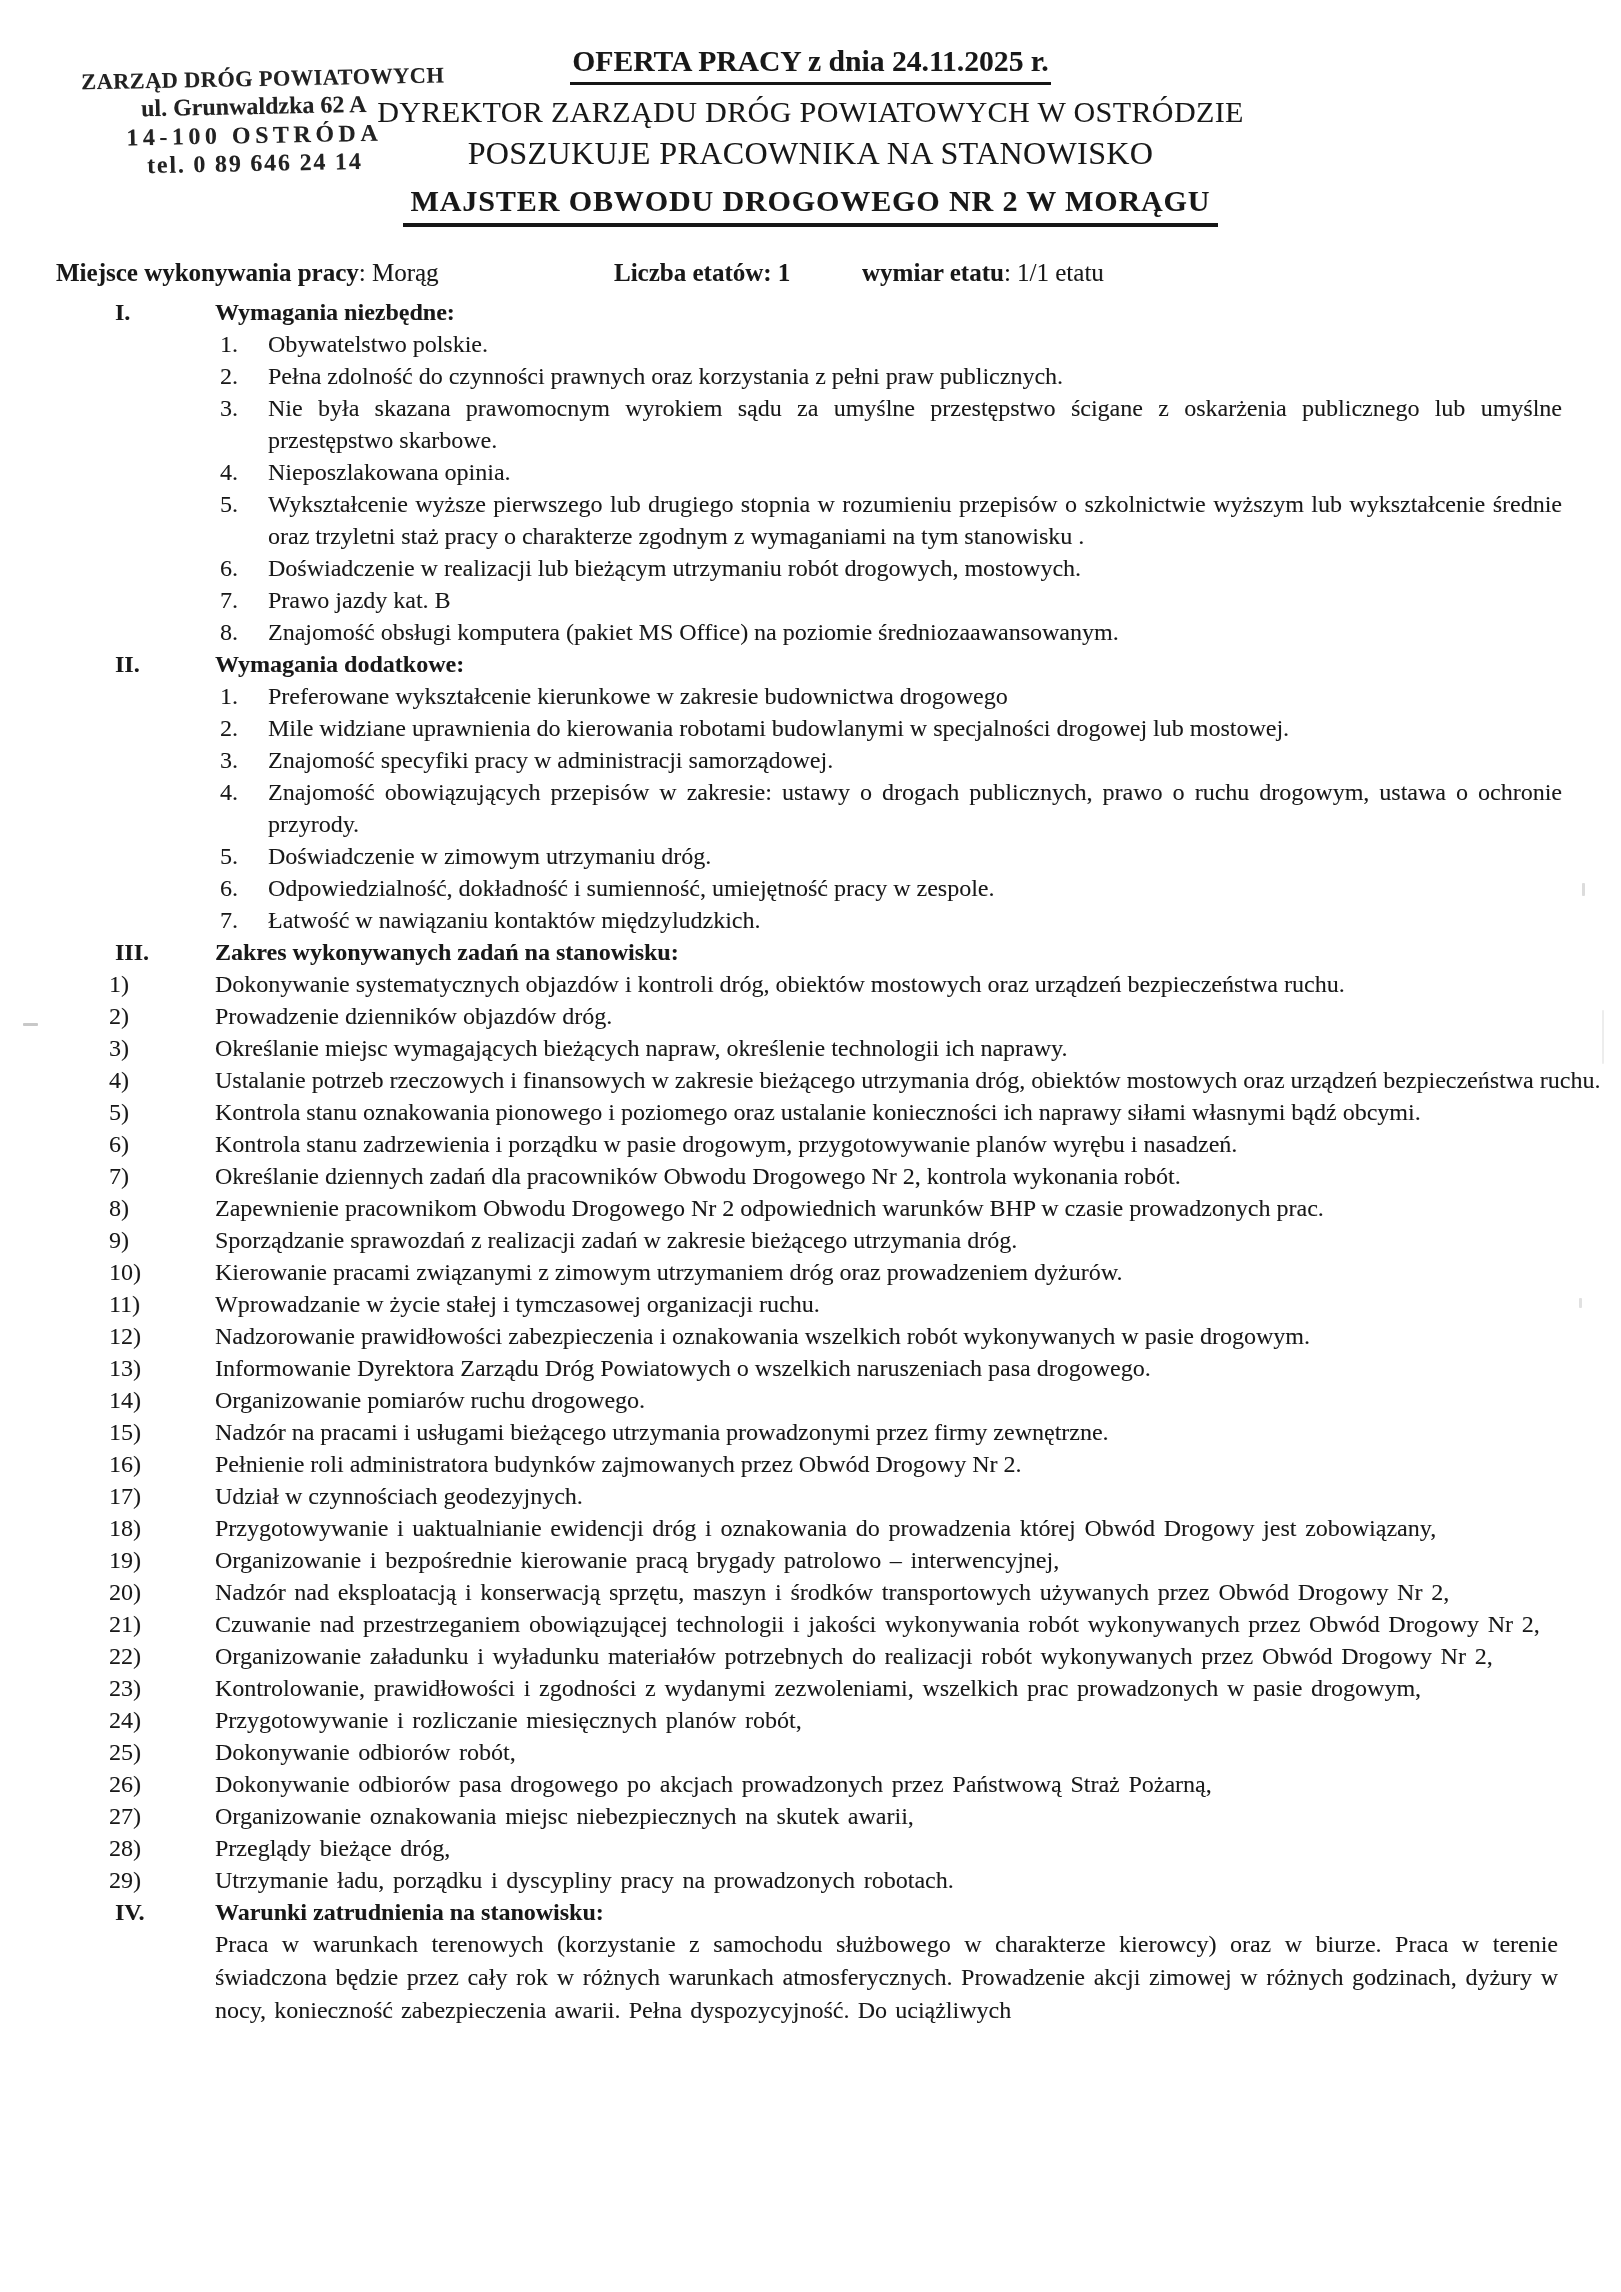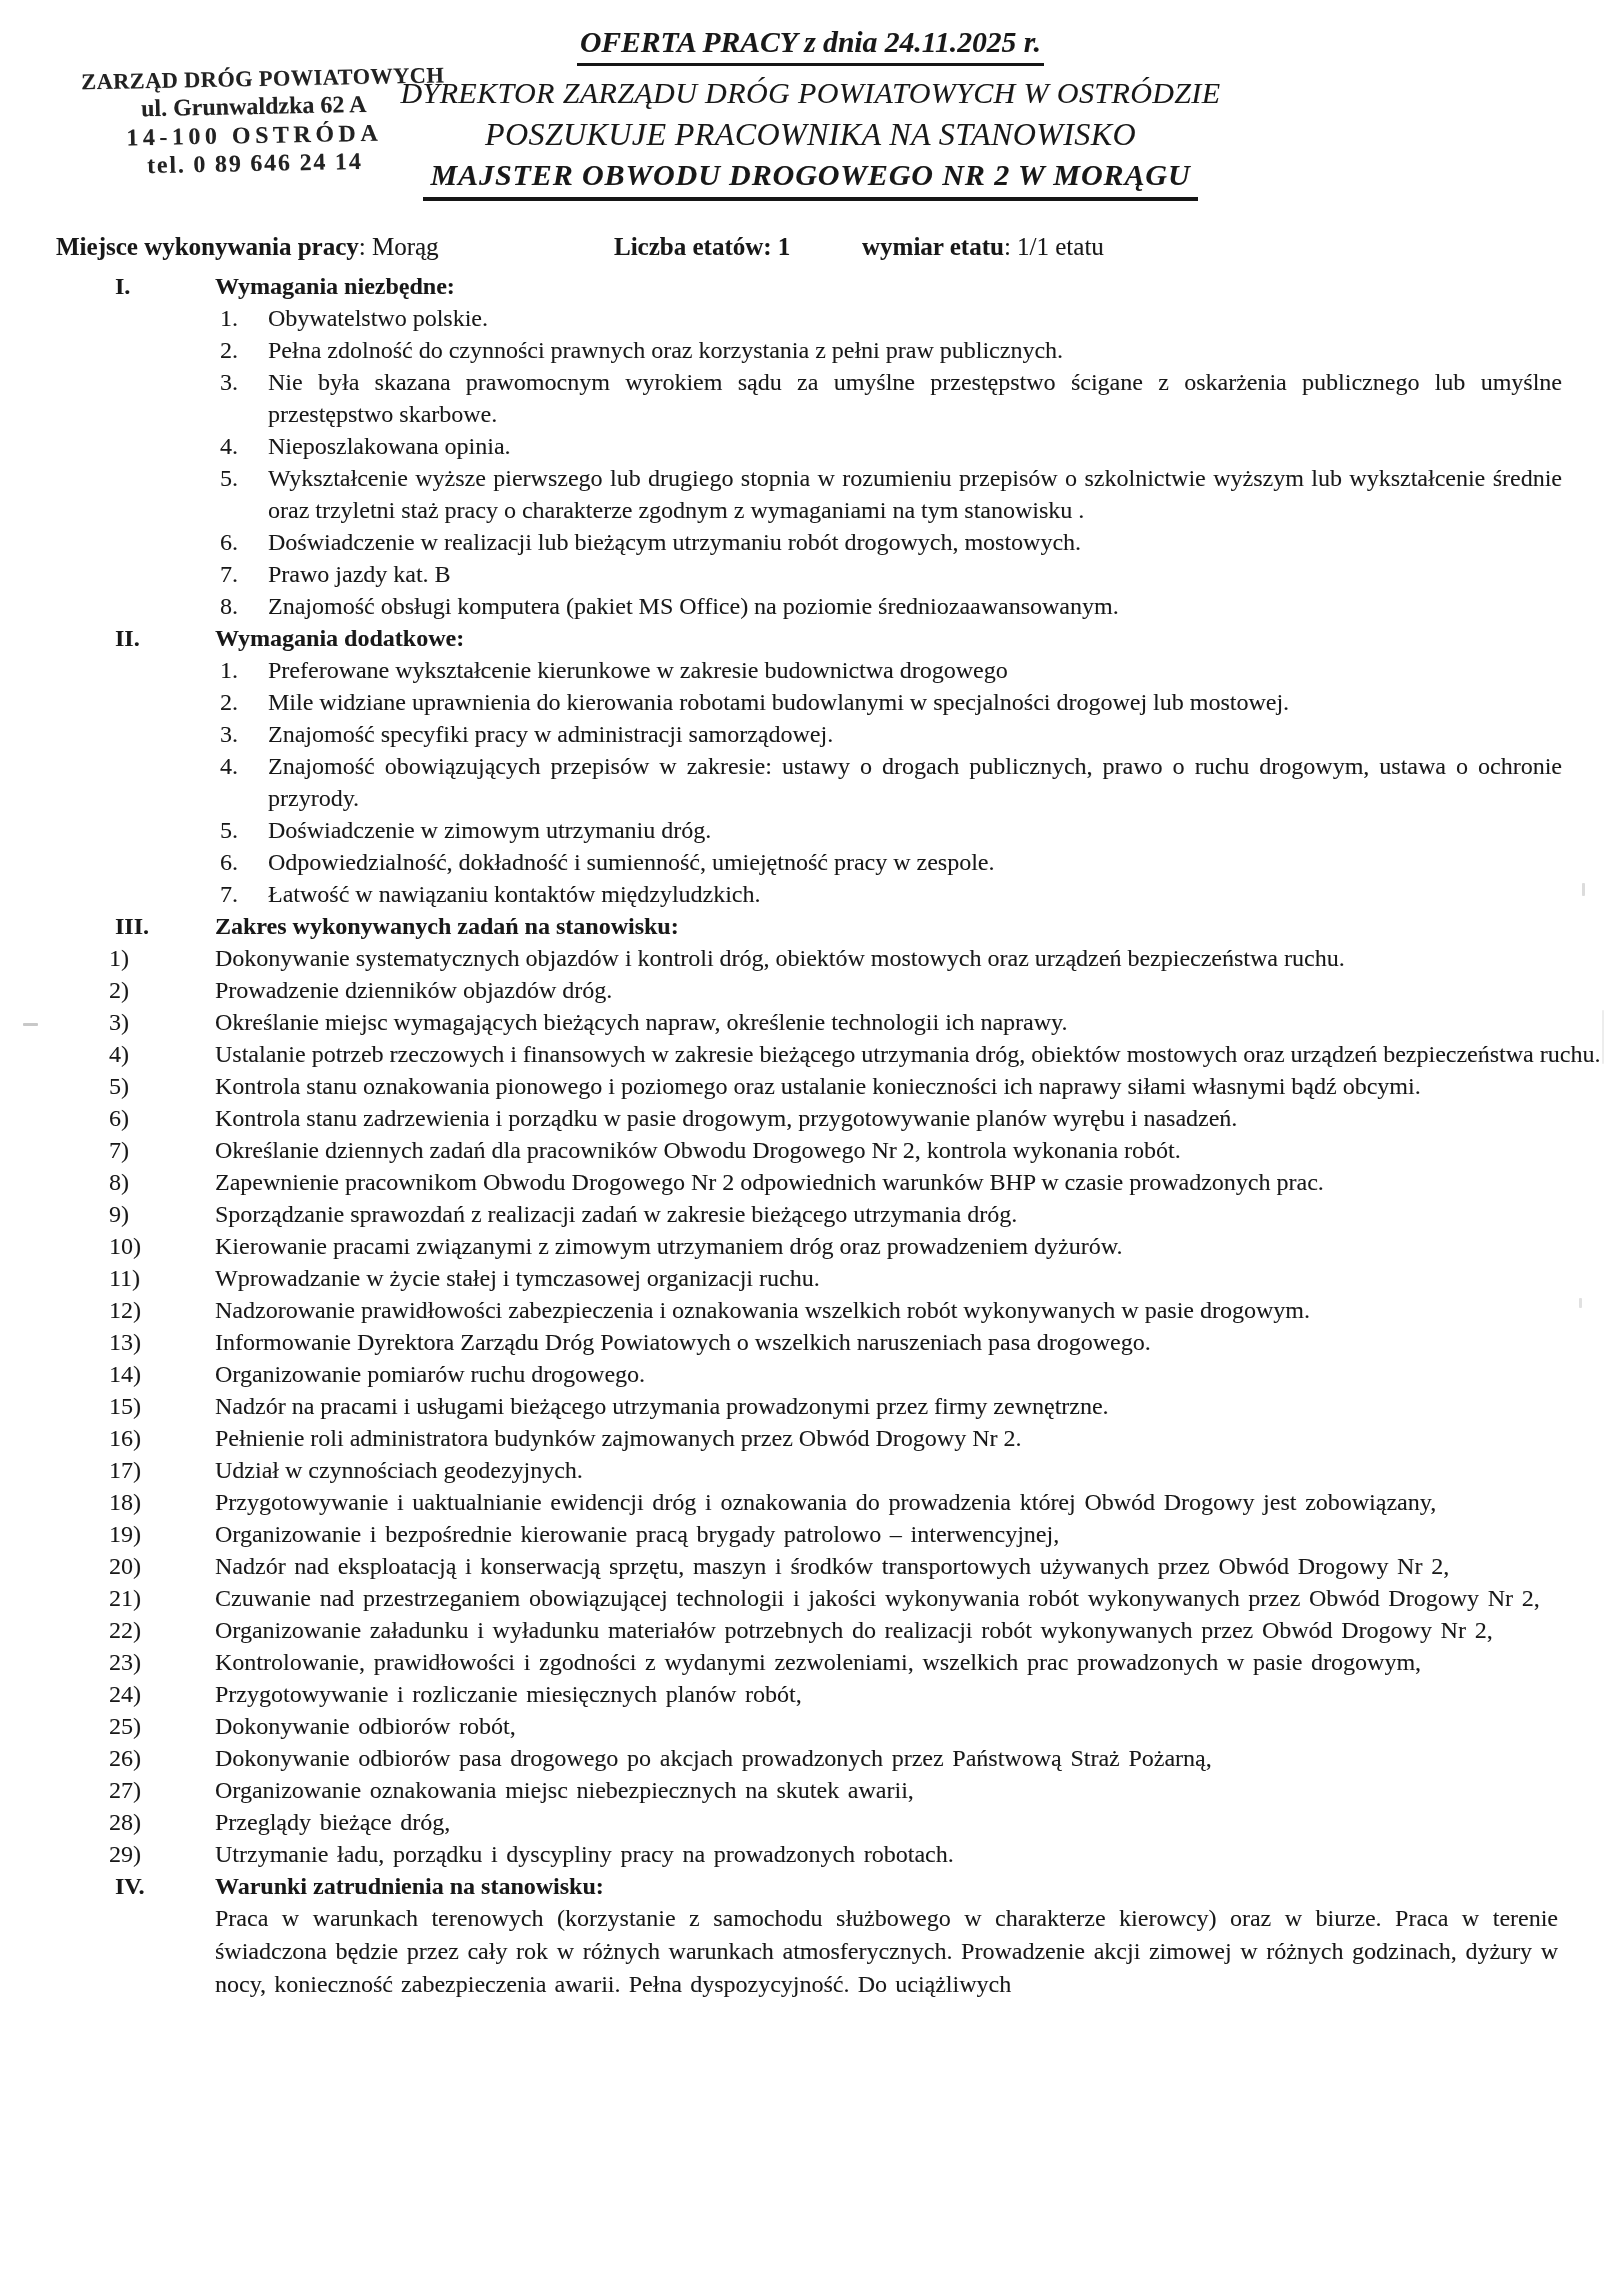--- a/index.html
+++ b/index.html
@@ -18,26 +18,26 @@
     position:absolute;left:82px;top:66px;width:344px;
     text-align:center;font-weight:bold;color:#222;
     transform:rotate(-1.1deg);
     line-height:1.18;
   }
   .stamp .s1{font-size:22.4px;letter-spacing:0.4px;white-space:nowrap;}
   .stamp .s2{font-size:24px;}
   .stamp .s3{font-size:24px;letter-spacing:4.5px;white-space:nowrap;}
   .stamp .s4{font-size:24px;letter-spacing:1.8px;}
   
-  .header{padding-top:28px;text-align:center;line-height:1;font-style:italic;}
+  .header{padding-top:47px;text-align:center;line-height:1;}
   .h1{font-size:29.6px;font-weight:bold;}
   .h1 .ul{display:inline-block;border-bottom:3.6px solid #161616;padding:0 2.7px 5.4px 2.7px;}
   .h2{font-size:30px;margin-top:11.6px;letter-spacing:0.4px;}
   .h3{font-size:32px;margin-top:10.7px;letter-spacing:0.4px;}
-  .h4{font-size:30px;font-weight:bold;margin-top:10px;letter-spacing:0.9px;}
+  .h4{font-size:30px;font-weight:bold;margin-top:17px;letter-spacing:0.9px;}
   .h4 .ul{display:inline-block;border-bottom:4.5px solid #161616;padding:0 7.2px 6.3px 7.2px;}
   
   .meta{position:relative;margin-top:29px;height:34px;font-size:25px;line-height:34px;text-align:center;}
   .meta b{font-weight:bold;}
   .m1{position:absolute;left:56px;}
   .m2{position:absolute;left:614px;font-weight:bold;}
   .m3{position:absolute;left:862px;}
   
   .sections{margin-top:6.3px;font-size:24px;line-height:32px;}
   .sec-row{display:flex;align-items:flex-start;}

